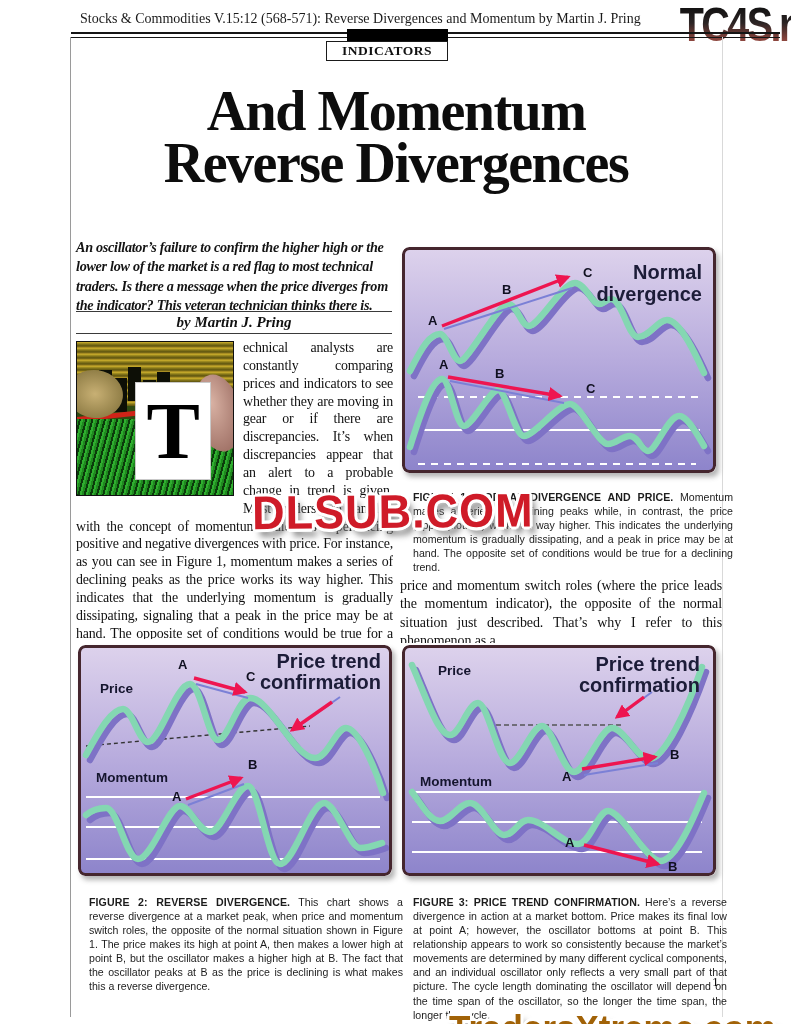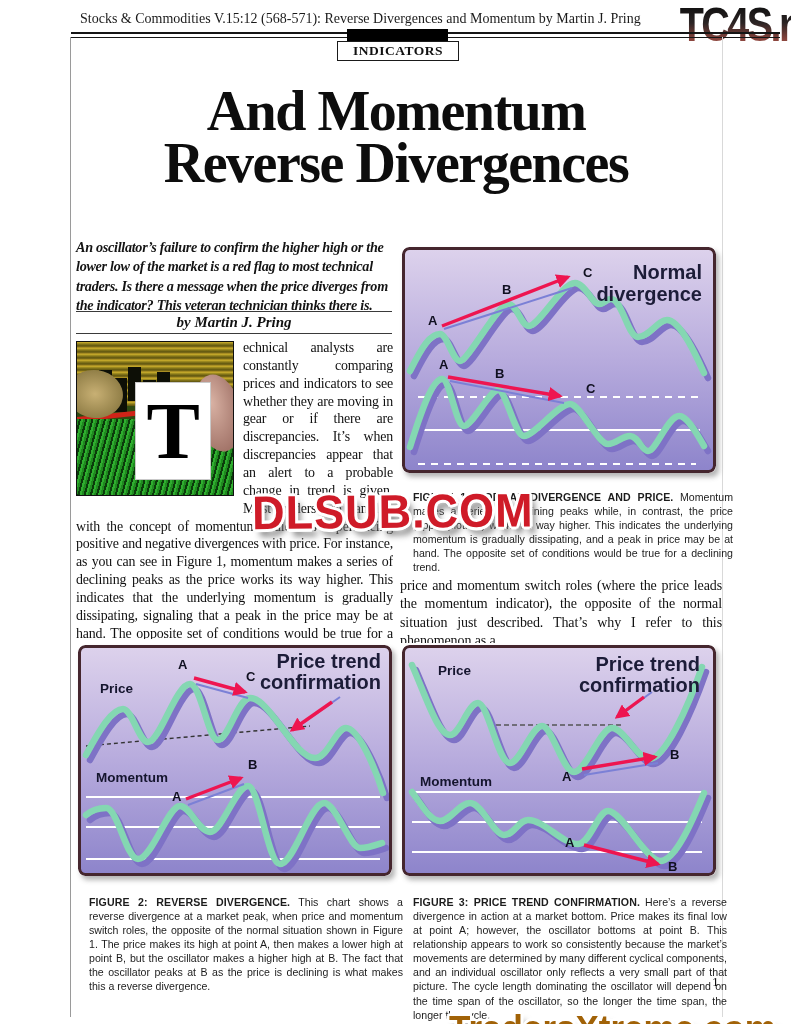--- a/index.html
+++ b/index.html
@@ -9,21 +9,21 @@
   
   .citation{position:absolute;left:80px;top:11px;font-size:14px;color:#1a1a1a;white-space:nowrap;}
   .tc4s{position:absolute;right:-2px;top:-4px;font-family:"Liberation Sans",sans-serif;
         font-weight:bold;font-size:47px;letter-spacing:-3px;transform:scaleX(.84) scaleY(1.02);
         transform-origin:right top;
         background:linear-gradient(180deg,#101010 18%,#2b2424 48%,#8a443c 78%,#a8645a 100%);
         -webkit-background-clip:text;background-clip:text;color:transparent;}
   .hrule{position:absolute;left:71px;width:709px;height:1.6px;background:#151515;}
   .hrule.r1{top:32px}.hrule.r2{top:36.5px}
   .ind-bar{position:absolute;left:347px;top:29px;width:101px;height:13px;background:#000;}
-  .ind-box{position:absolute;left:337px;top:41px;width:120px;height:18px;background:#fff;
+  .ind-box{position:absolute;left:326px;top:41px;width:120px;height:18px;background:#fff;
            border:1.6px solid #1a1a1a;display:flex;align-items:center;justify-content:center;
            font-weight:bold;font-size:13.5px;letter-spacing:.5px;}
   .vline{position:absolute;top:37px;height:980px;width:1px;}
   .vline.left{left:70px;background:#9a9a9a;}
   .vline.right{left:722px;background:#d9d9d9;}
 
   
   .title{position:absolute;left:70px;top:86px;width:652px;text-align:center;
          font-weight:bold;font-size:56px;line-height:.92;letter-spacing:-1.5px;color:#0d0d0d;}
 

